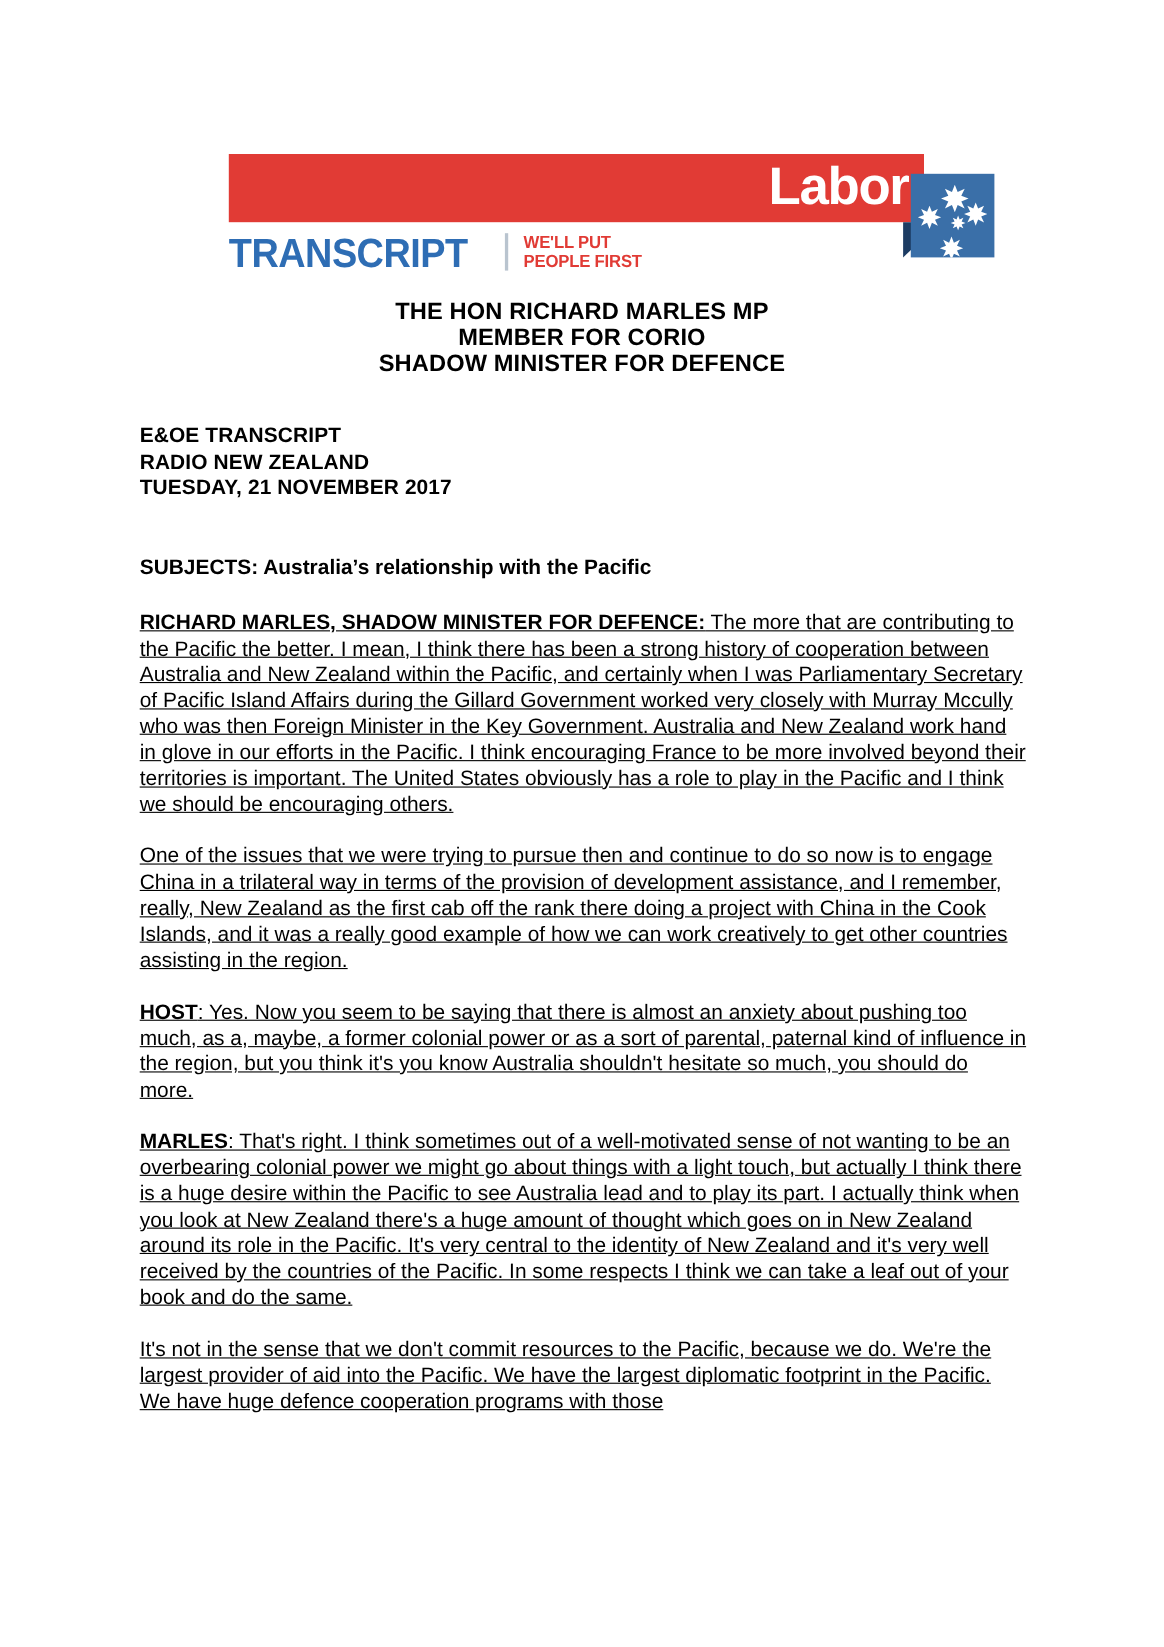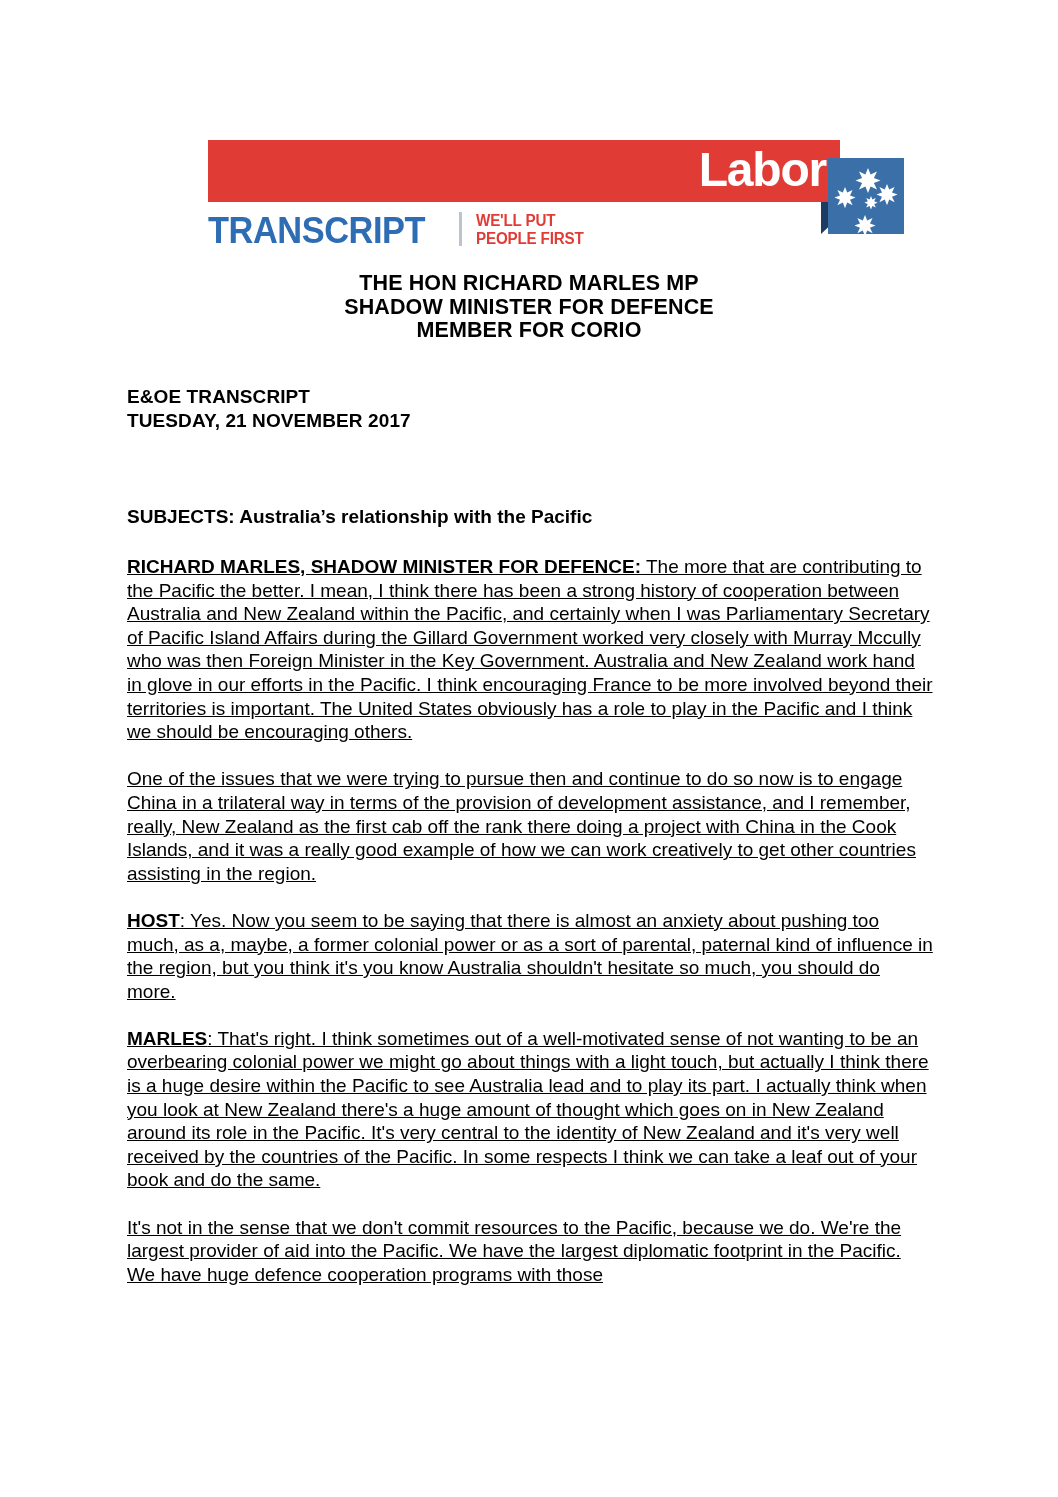--- a/index.html
+++ b/index.html
@@ -195,26 +195,27 @@
       <span class="divider-bar"></span>
       <span class="tagline">
         <span>WE'LL PUT</span><br>
         <span>PEOPLE FIRST</span>
       </span>
     </div>
   </div>
 
   <div class="title-block">
     <div>THE HON RICHARD MARLES MP</div>
+    <div>MEMBER FOR CORIO</div>
     <div>SHADOW MINISTER FOR DEFENCE</div>
-    <div>MEMBER FOR CORIO</div>
   </div>
 
   <div class="meta-block">
     <div>E&amp;OE TRANSCRIPT</div>
+    <div>RADIO NEW ZEALAND</div>
     <div>TUESDAY, 21 NOVEMBER 2017</div>
   </div>
 
   <div class="subjects-line">SUBJECTS: Australia’s relationship with the Pacific</div>
 
   <div class="body-text">
     <p><span class="spk">RICHARD MARLES, SHADOW MINISTER FOR DEFENCE:</span><span> The more that are contributing to the Pacific the better. I mean, I think there has been a strong history of cooperation between Australia and New Zealand within the Pacific, and certainly when I was Parliamentary Secretary of Pacific Island Affairs during the Gillard Government worked very closely with Murray Mccully who was then Foreign Minister in the Key Government. Australia and New Zealand work hand in glove in our efforts in the Pacific. I think encouraging France to be more involved beyond their territories is important. The United States obviously has a role to play in the Pacific and I think we should be encouraging others.</span></p>
     <p><span class="spk"></span><span>One of the issues that we were trying to pursue then and continue to do so now is to engage China in a trilateral way in terms of the provision of development assistance, and I remember, really, New Zealand as the first cab off the rank there doing a project with China in the Cook Islands, and it was a really good example of how we can work creatively to get other countries assisting in the region.</span></p>
     <p><span class="spk">HOST</span><span>: Yes. Now you seem to be saying that there is almost an anxiety about pushing too much, as a, maybe, a former colonial power or as a sort of parental, paternal kind of influence in the region, but you think it's you know Australia shouldn't hesitate so much, you should do more.</span></p>
     <p><span class="spk">MARLES</span><span>: That's right. I think sometimes out of a well-motivated sense of not wanting to be an overbearing colonial power we might go about things with a light touch, but actually I think there is a huge desire within the Pacific to see Australia lead and to play its part. I actually think when you look at New Zealand there's a huge amount of thought which goes on in New Zealand around its role in the Pacific. It's very central to the identity of New Zealand and it's very well received by the countries of the Pacific. In some respects I think we can take a leaf out of your book and do the same.</span></p>

